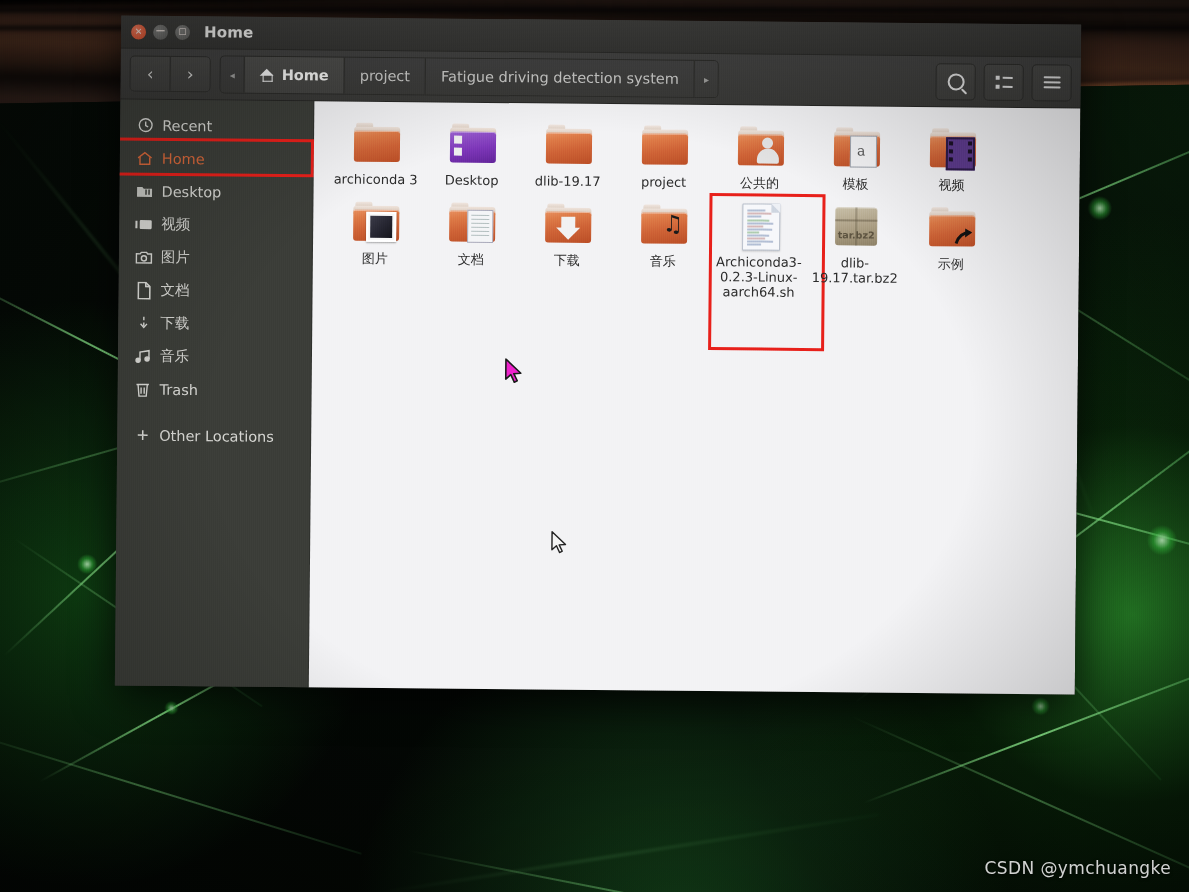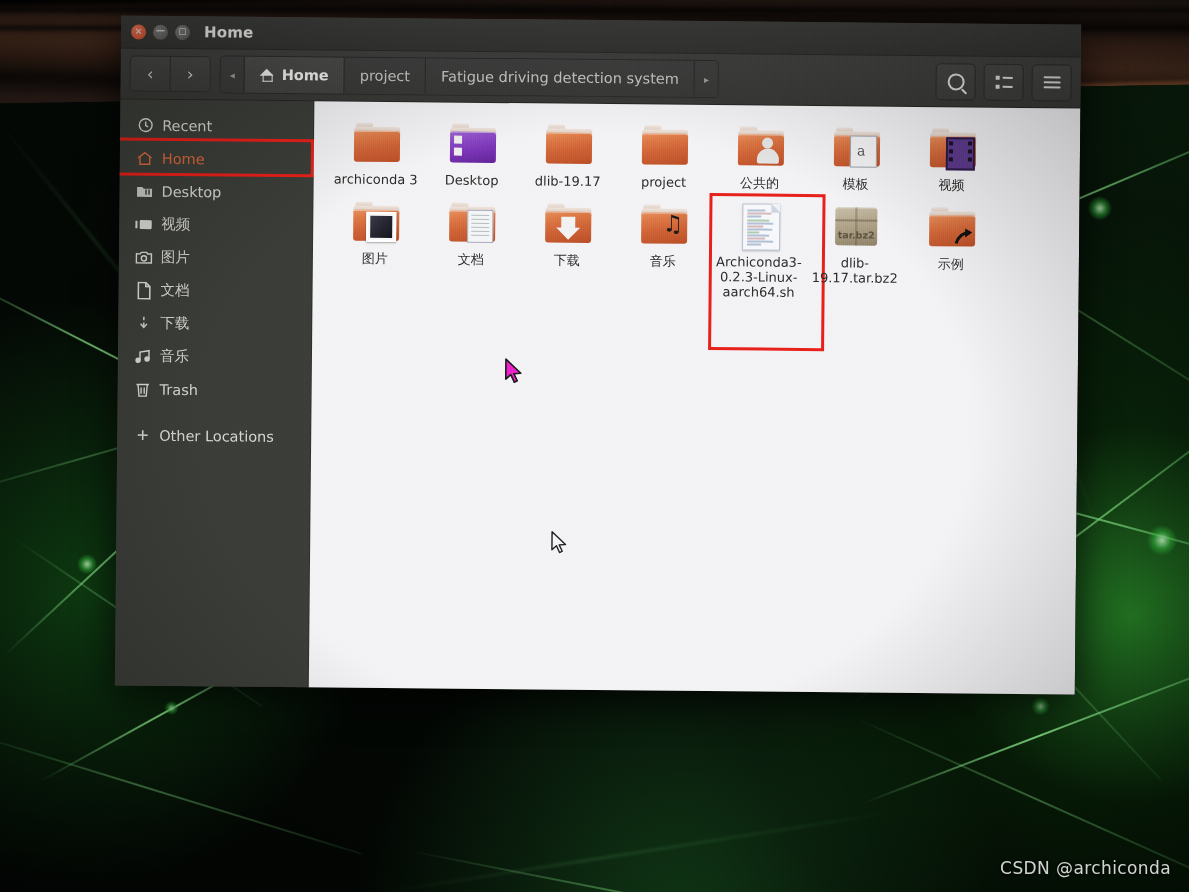--- a/index.html
+++ b/index.html
@@ -627,14 +627,14 @@
           <svg width="18" height="24" viewBox="0 0 20 26">
             <path d="M2 1 L2 21 L7 16.5 L10.5 24 L13.5 22.5 L10 15.5 L17 15 Z" fill="#f5f5f5" stroke="#232323" stroke-width="1.6" stroke-linejoin="round"></path>
           </svg>
         </div>
       </div>
     </div>
   </div>
 
   <div class="grain"></div>
   <div class="vign"></div>
-  <div class="watermark">CSDN @archiconda</div>
+  <div class="watermark">CSDN @ymchuangke</div>
 </div>
 
 </body></html>

